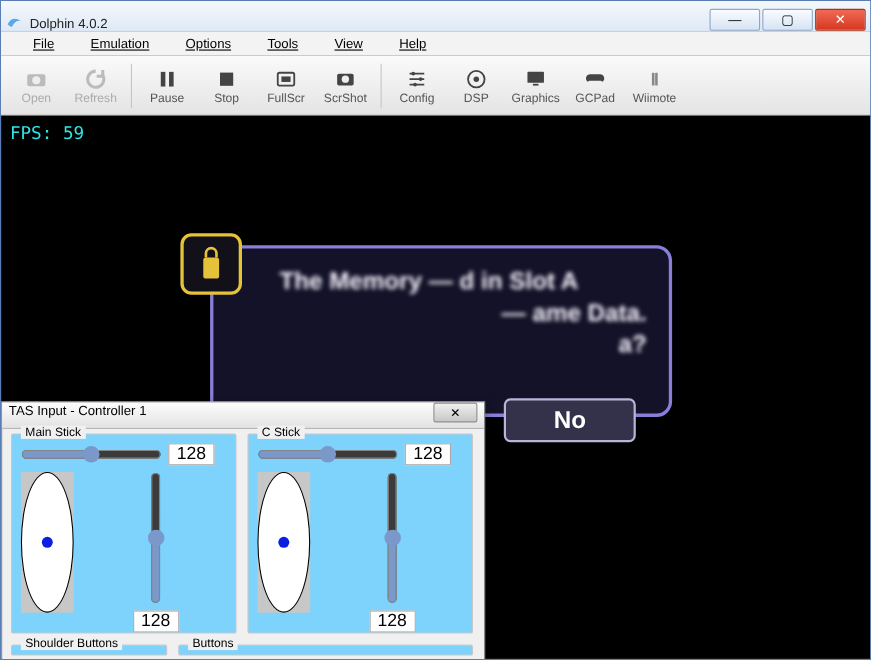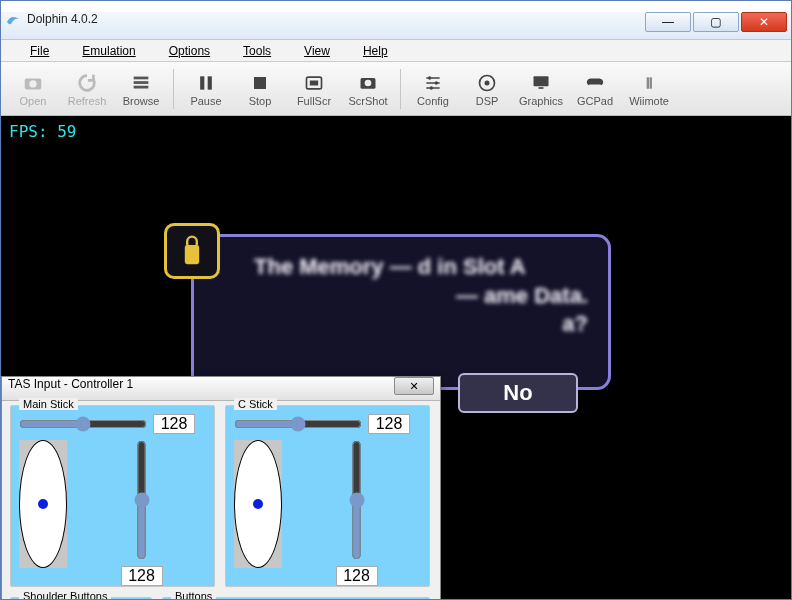--- a/index.html
+++ b/index.html
@@ -1,20 +1,20 @@
 <!DOCTYPE html>
 <html><head>
 <meta charset="utf-8">
 <style>
 * { box-sizing: border-box; margin: 0; padding: 0; }
 body { font-family: "Segoe UI", Tahoma, sans-serif; font-size: 12px; background: #d0d8e4; width: 792px; height: 600px; overflow: hidden; }
 
 
 .window { width: 792px; height: 600px; border: 1px solid #5a7db5; background: #fff; display: flex; flex-direction: column; }
-.titlebar { height: 28px; background: linear-gradient(#f4f8fc,#dfe9f6); display: flex; align-items: flex-start; padding: 0 4px; border-bottom: 1px solid #b7c9e0; margin-top: 11px; }
+.titlebar { height: 28px; background: linear-gradient(#f4f8fc,#dfe9f6); display: flex; align-items: flex-end; padding: 0 4px; border-bottom: 1px solid #b7c9e0; }
 .titlebar .app-icon { width: 16px; height: 16px; margin-right: 6px; }
 .titlebar .title { flex: 1; font-size: 12px; color: #222; }
 .winbtns { display: flex; gap: 2px; }
 .winbtn { width: 46px; height: 20px; border: 1px solid #8fa6c8; background: linear-gradient(#fafcff,#d6e3f3); border-radius: 2px; display: flex; align-items: center; justify-content: center; font-size: 12px; cursor: pointer; }
 .winbtn.close { background: linear-gradient(#f06a56,#d4391f); color: #fff; border-color: #b02f18; }
 
 .menubar { height: 22px; background: #f3f3f3; display: flex; align-items: center; padding: 0 6px; gap: 2px; border-bottom: 1px solid #ccc; }
 .menuitem { padding: 2px 8px; text-decoration: underline; cursor: pointer; margin-left: 15px; }
 
 .toolbar { height: 54px; background: linear-gradient(#fafafa,#e4e4e4); border-bottom: 1px solid #bbb; display: flex; align-items: center; padding: 2px 6px; gap: 2px; }
@@ -96,30 +96,20 @@
       </div>
     <div class="toolbtn disabled">
         <span class="ticon">
           <svg viewBox="0 0 24 24" width="22" height="22">
             <path d="M12 4a8 8 0 1 0 7 4" fill="none" stroke="#bbb" stroke-width="3"></path>
             <path d="M19 3v6h-6" fill="none" stroke="#bbb" stroke-width="3"></path>
           </svg>
         </span>
         <span class="tlabel">Refresh</span>
       </div>
-    <div class="toolbtn">
-        <span class="ticon">
-          <svg viewBox="0 0 24 24" width="22" height="22">
-            <rect x="4" y="5" width="16" height="3" fill="#555"></rect>
-            <rect x="4" y="10" width="16" height="3" fill="#555"></rect>
-            <rect x="4" y="15" width="16" height="3" fill="#555"></rect>
-          </svg>
-        </span>
-        <span class="tlabel">Browse</span>
-      </div>
     <div class="toolsep"></div>
     <div class="toolbtn">
         <span class="ticon">
           <svg viewBox="0 0 24 24" width="20" height="20">
             <rect x="5" y="4" width="5" height="16" fill="#444"></rect>
             <rect x="14" y="4" width="5" height="16" fill="#444"></rect>
           </svg>
         </span>
         <span class="tlabel">Pause</span>
       </div>

